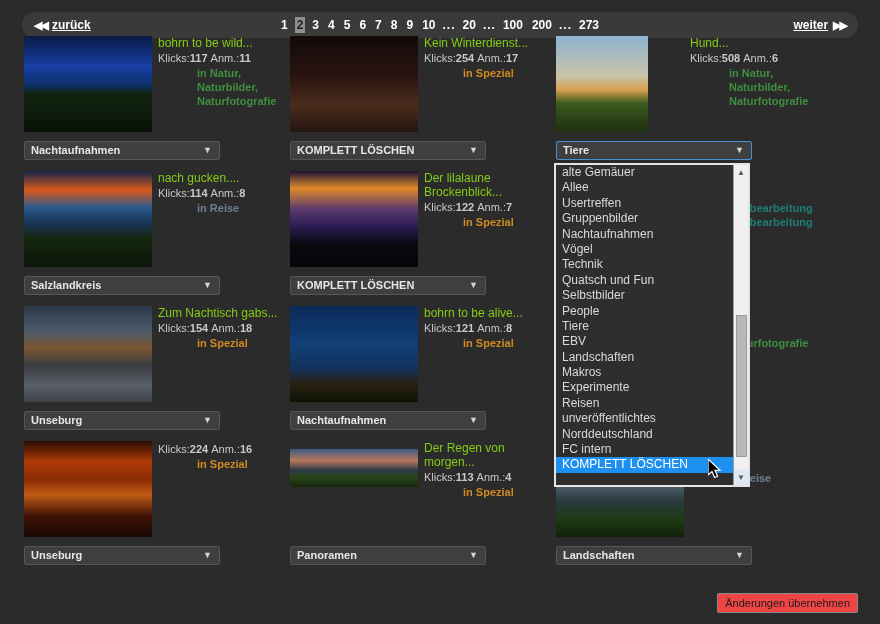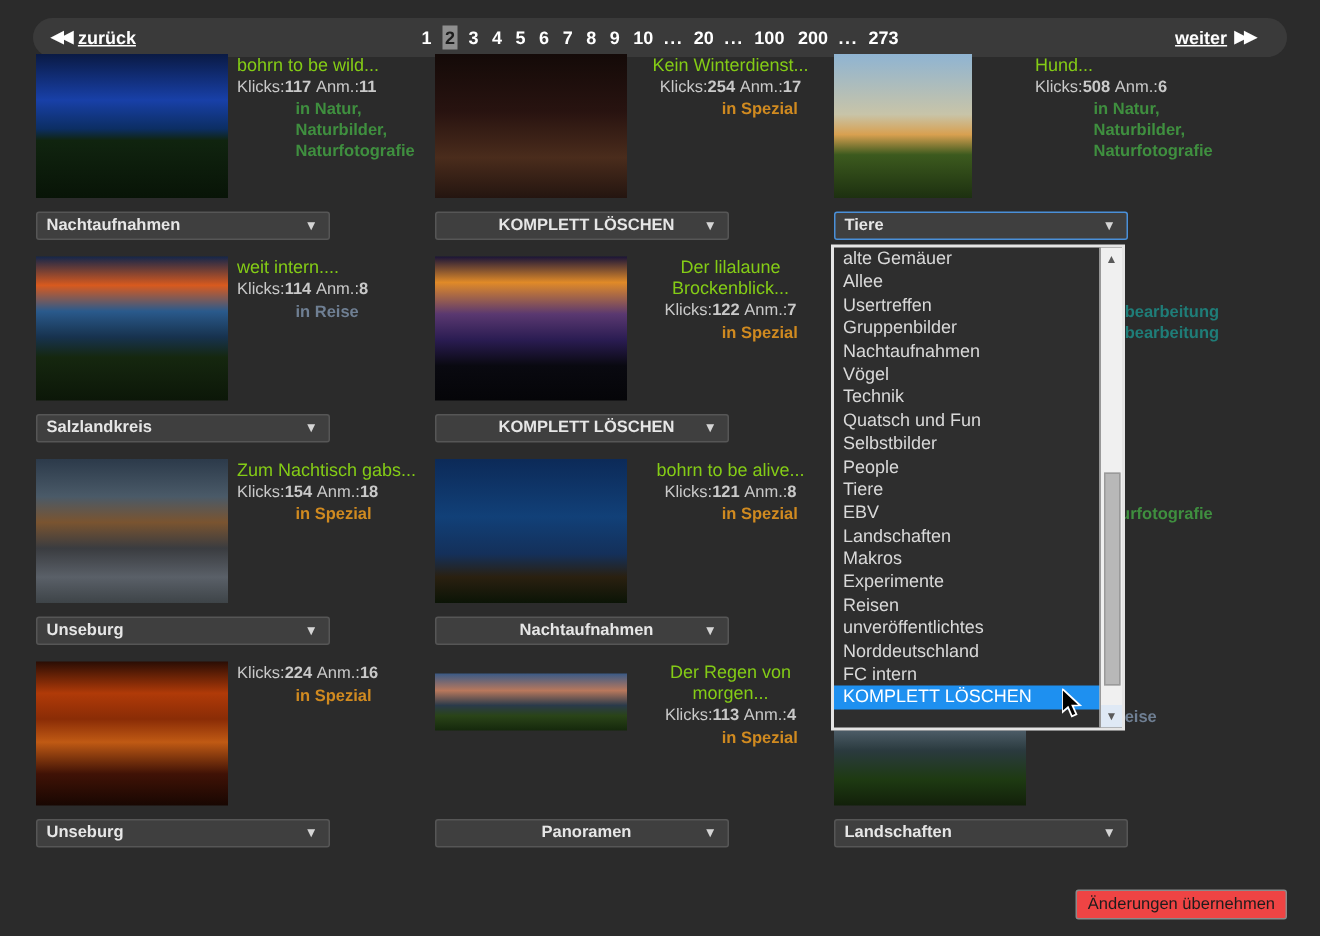--- a/index.html
+++ b/index.html
@@ -35,21 +35,21 @@
     position: absolute;
     top: 0;
     height: 26px;
     line-height: 26px;
     display: flex;
     align-items: center;
     gap: 5px;
     white-space: nowrap;
   }
   #pager-prev { left: 12px; }
-  #pager-next { right: 22px; }
+  #pager-next { right: 12px; }
   .pager-link {
     text-decoration: underline;
     color: #ffffff;
     font-size: 12px;
     font-weight: bold;
     cursor: pointer;
   }
   .arrow-glyph {
     font-size: 11px;
     letter-spacing: -2px;
@@ -92,21 +92,21 @@
     width: 836px;
   }
   .row { position: relative; height: 135px; }
   .cell {
     position: absolute;
     top: 0;
     width: 264px;
     height: 135px;
   }
   .cell.c0 { left: 0; }
-  .cell.c1 { left: 266px; text-align: center; }
+  .cell.c1 { left: 266px; }
   .cell.c2 { left: 532px; }
 
   .thumbwrap {
     position: absolute;
     left: 2px;
     top: 2px;
     width: 128px;
     height: 96px;
   }
   .thumb {
@@ -341,21 +341,21 @@
           </div>
           <div class="sel focused"><span>Tiere</span><span class="caret">▼</span></div>
         </div>
       </div>
       <div class="row">
         <div class="cell c0">
           <div class="thumbwrap">
             <div class="thumb " style="background: linear-gradient(rgb(20, 38, 74) 0%, rgb(216, 90, 30) 20%, rgb(42, 90, 140) 38%, rgb(23, 50, 78) 56%, rgb(21, 39, 15) 70%, rgb(12, 23, 8) 100%);"></div>
           </div>
           <div class="meta">
-            <div class="title">weit intern....</div>
+            <div class="title">nach gucken....</div>
             <div class="stats"><span class="lbl">Klicks:</span>114 <span class="lbl">Anm.:</span>8</div>
             <div class="cats reise">in Reise</div>
           </div>
           <div class="sel"><span>Salzlandkreis</span><span class="caret">▼</span></div>
         </div>
         <div class="cell c1">
           <div class="thumbwrap">
             <div class="thumb " style="background: linear-gradient(rgb(26, 20, 56) 0%, rgb(224, 138, 40) 18%, rgb(90, 56, 112) 40%, rgb(42, 28, 82) 58%, rgb(9, 9, 16) 76%, rgb(5, 5, 8) 100%);"></div>
           </div>
           <div class="meta">

